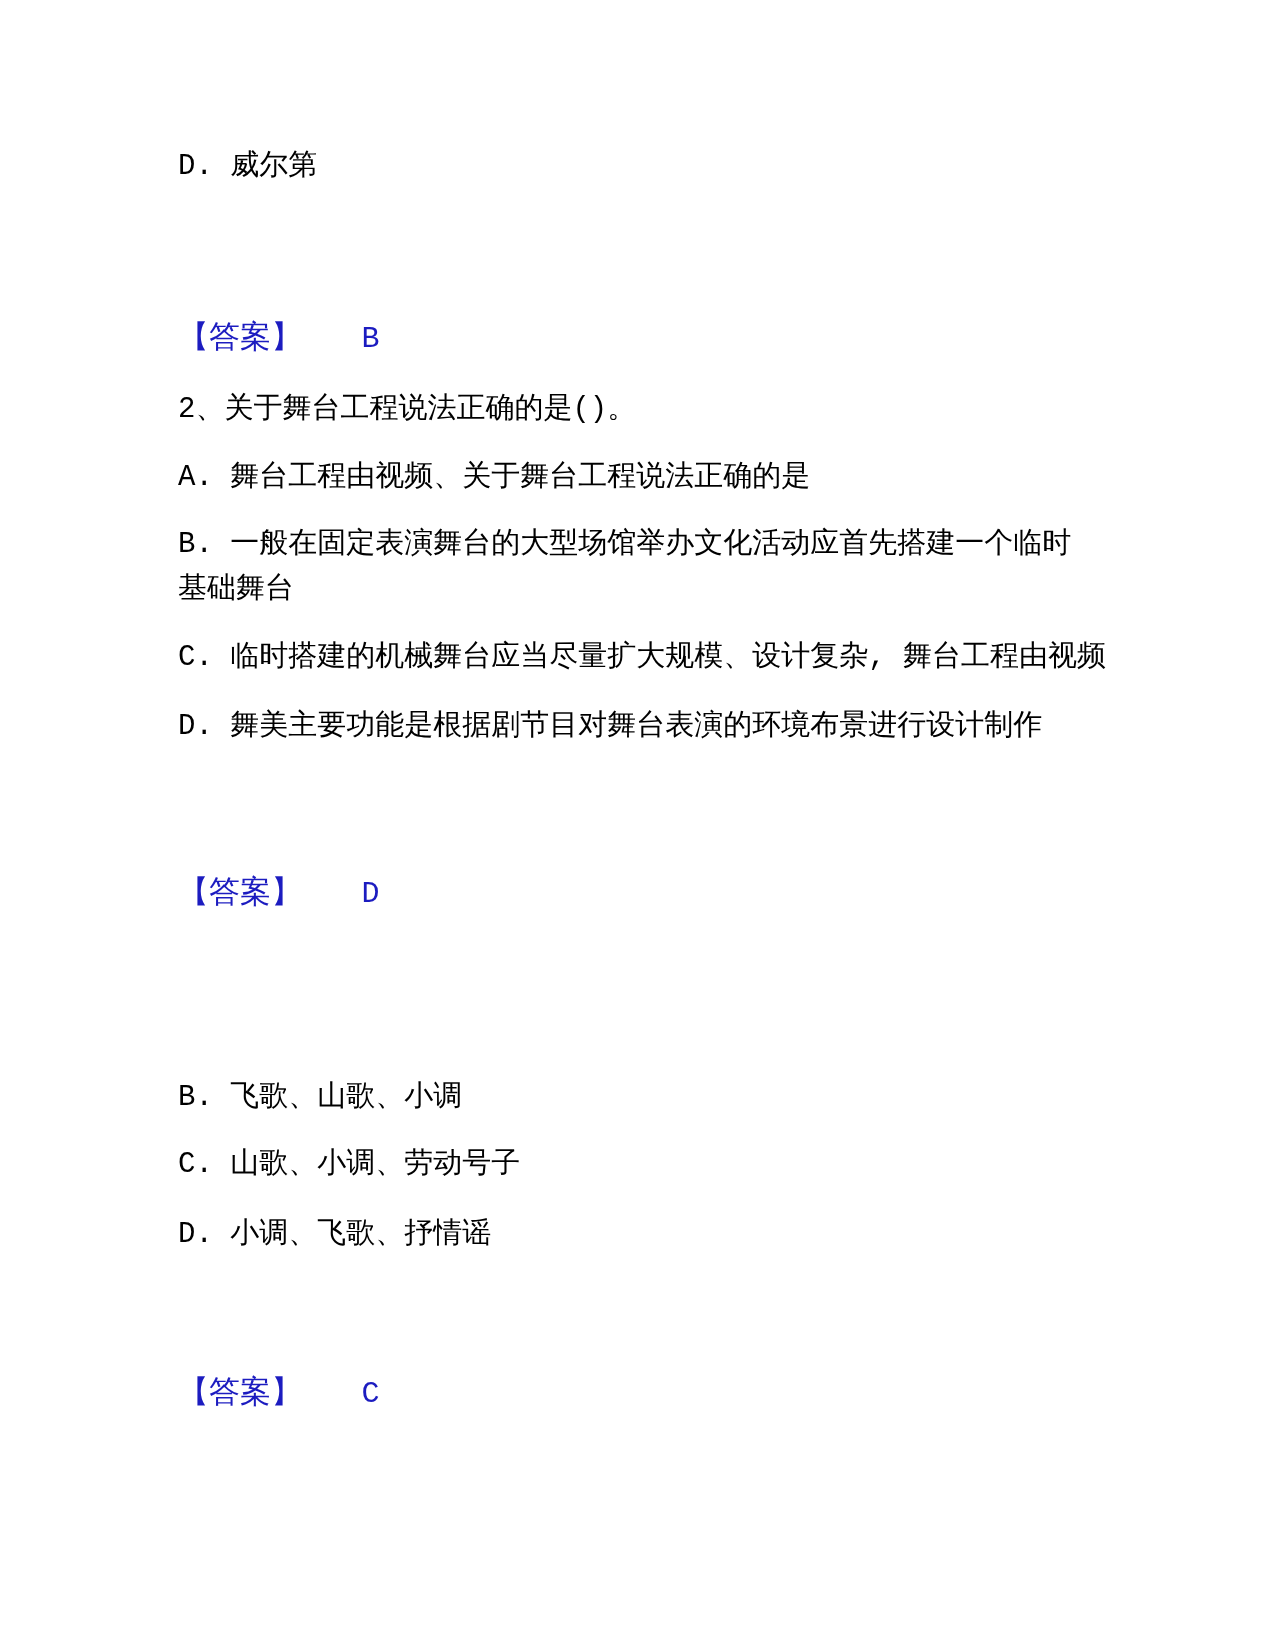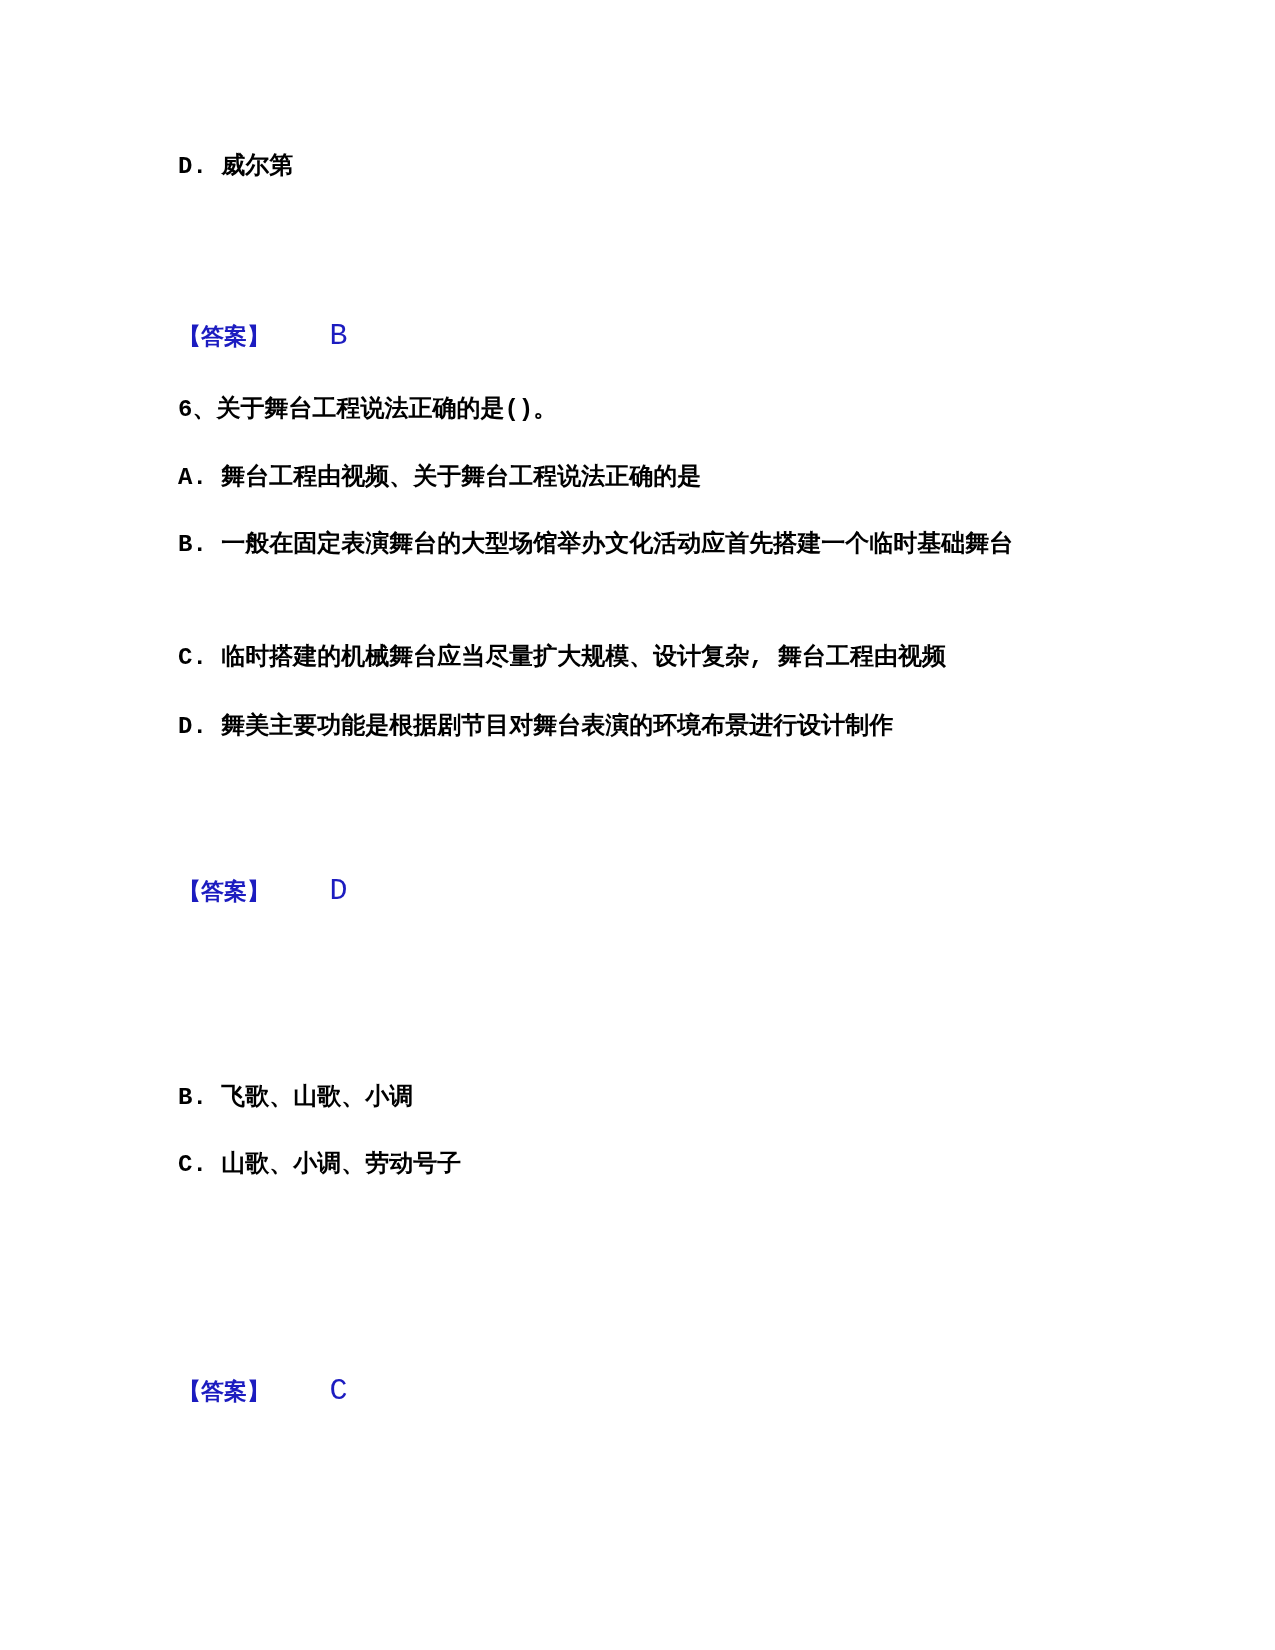--- a/index.html
+++ b/index.html
@@ -9,40 +9,40 @@
     height: 1650px;
     background: var(--bg, #ffffff);
     overflow: hidden;
     font-family: "Liberation Mono", "DejaVu Sans", sans-serif;
   }
   .line {
     position: absolute;
     left: 178px;
     width: 940px;
     margin: 0;
-    font-size: 24px;
+    font-size: 29px;
     line-height: 45px;
-    font-weight: 700;
+    font-weight: 400;
     color: var(--ink, #000000);
     letter-spacing: 0;
     word-break: break-all;
   }
   .line.narrow { width: 905px; }
   .answer-row {
     position: absolute;
     left: 178px;
     margin: 0;
     white-space: nowrap;
   }
   .answer-label {
     display: inline-block;
     color: var(--accent, #1c1cc0);
-    font-size: 23px;
+    font-size: 31px;
     line-height: 40px;
-    font-weight: 700;
+    font-weight: 400;
     font-family: "DejaVu Sans", sans-serif;
   }
   .answer-value {
     display: inline-block;
     margin-left: 50px;
     color: var(--accent, #1c1cc0);
     font-size: 30px;
     line-height: 40px;
     font-weight: 400;
     font-family: "Liberation Mono", "DejaVu Sans Mono", monospace;
@@ -53,40 +53,41 @@
 
 <div class="page">
 
   <p class="line" style="top:144px">D. 威尔第</p>
 
   <div class="answer-row" style="top:316px">
     <span class="answer-label">【答案】</span>
     <span class="answer-value">B</span>
   </div>
 
-  <p class="line" style="top:387px">6、关于舞台工程说法正确的是()。</p>
+  <p class="line" style="top:387px">2、关于舞台工程说法正确的是()。</p>
 
   <p class="line" style="top:455px">A. 舞台工程由视频、关于舞台工程说法正确的是</p>
 
   <p class="line narrow" style="top:522px">B. 一般在固定表演舞台的大型场馆举办文化活动应首先搭建一个临时基础舞台</p>
 
   <p class="line" style="top:635px">C. 临时搭建的机械舞台应当尽量扩大规模、设计复杂, 舞台工程由视频</p>
 
   <p class="line" style="top:704px">D. 舞美主要功能是根据剧节目对舞台表演的环境布景进行设计制作</p>
 
   <div class="answer-row" style="top:871px">
     <span class="answer-label">【答案】</span>
     <span class="answer-value">D</span>
   </div>
 
 
 
   <p class="line" style="top:1075px">B. 飞歌、山歌、小调</p>
 
   <p class="line" style="top:1142px">C. 山歌、小调、劳动号子</p>
 
+  <p class="line" style="top:1212px">D. 小调、飞歌、抒情谣</p>
 
   <div class="answer-row" style="top:1371px">
     <span class="answer-label">【答案】</span>
     <span class="answer-value">C</span>
   </div>
 
 </div>
 
 </body></html>

